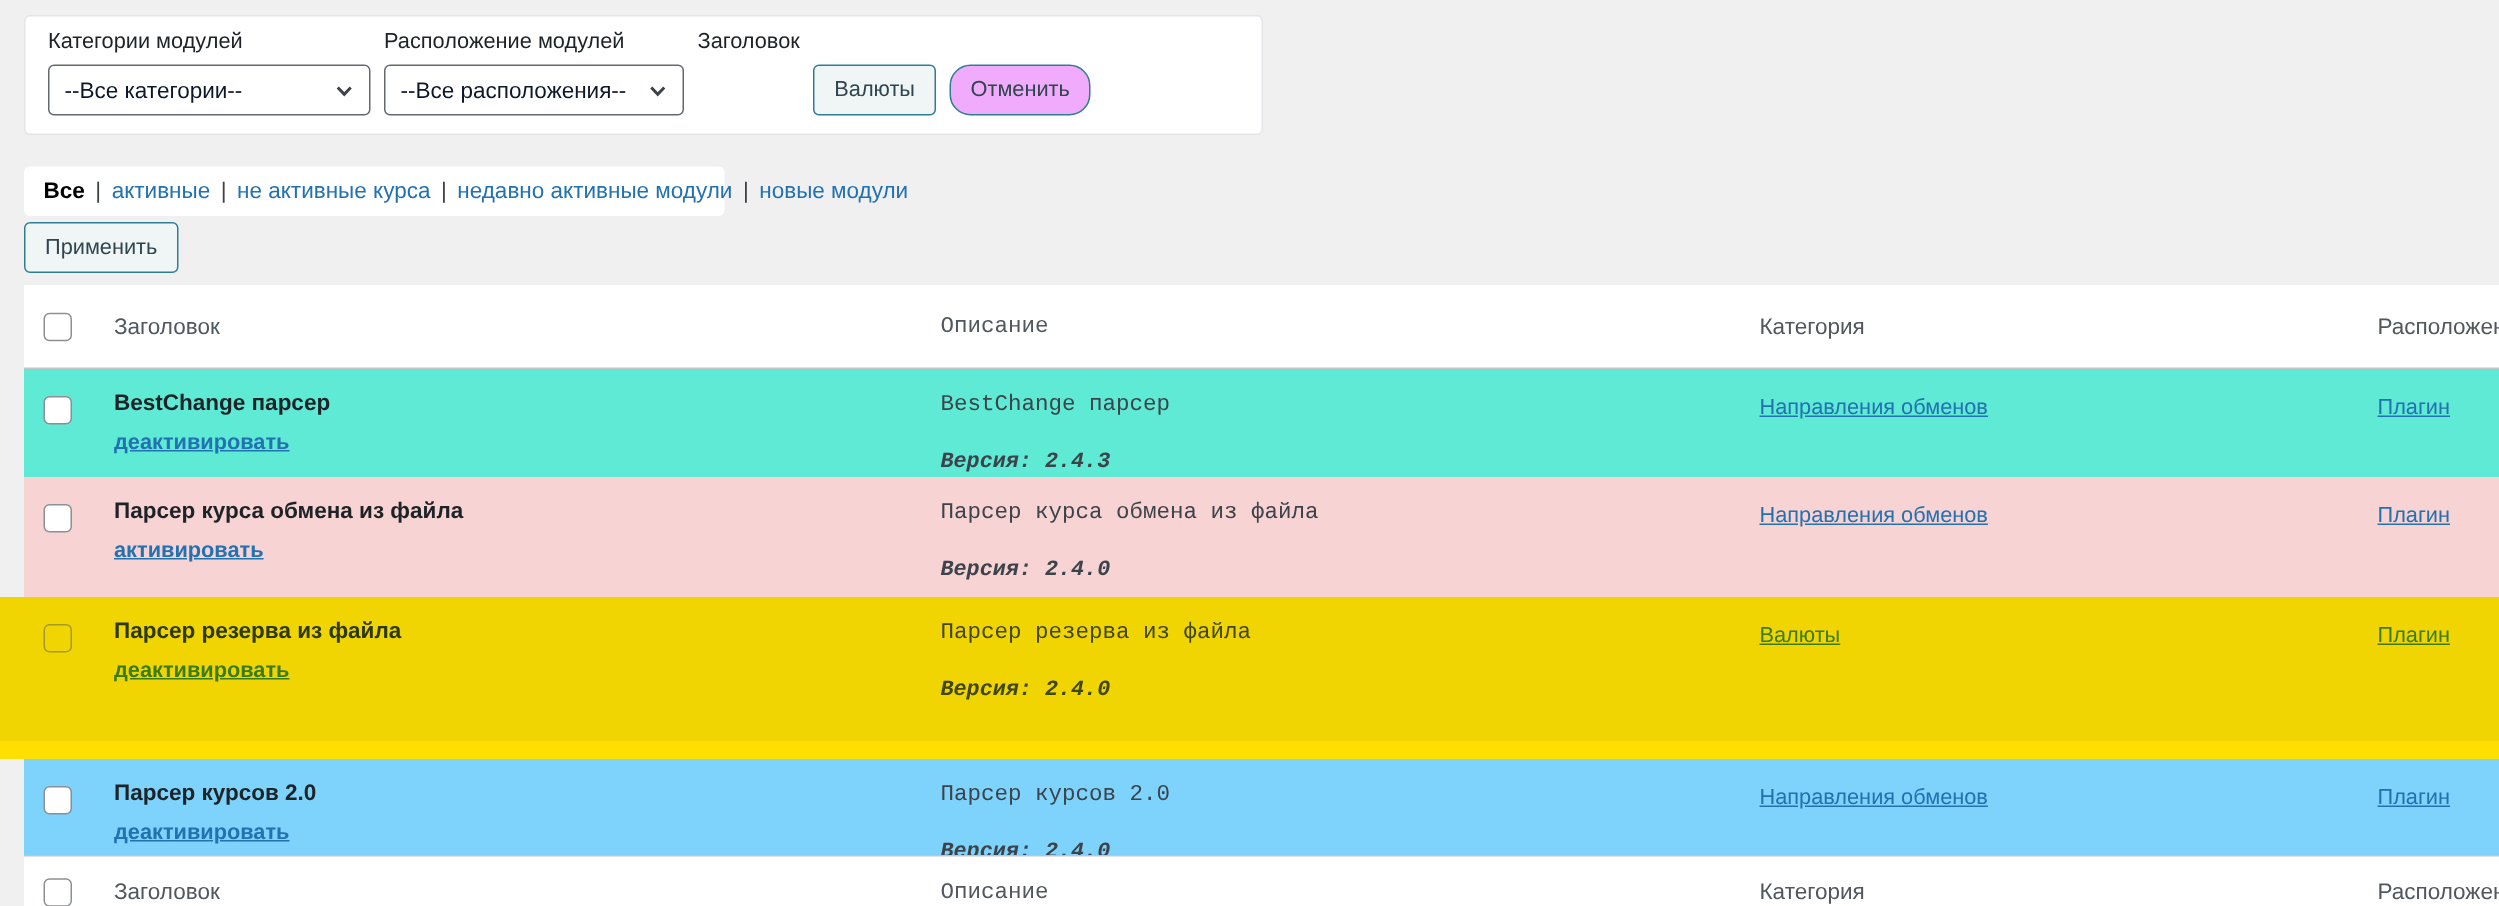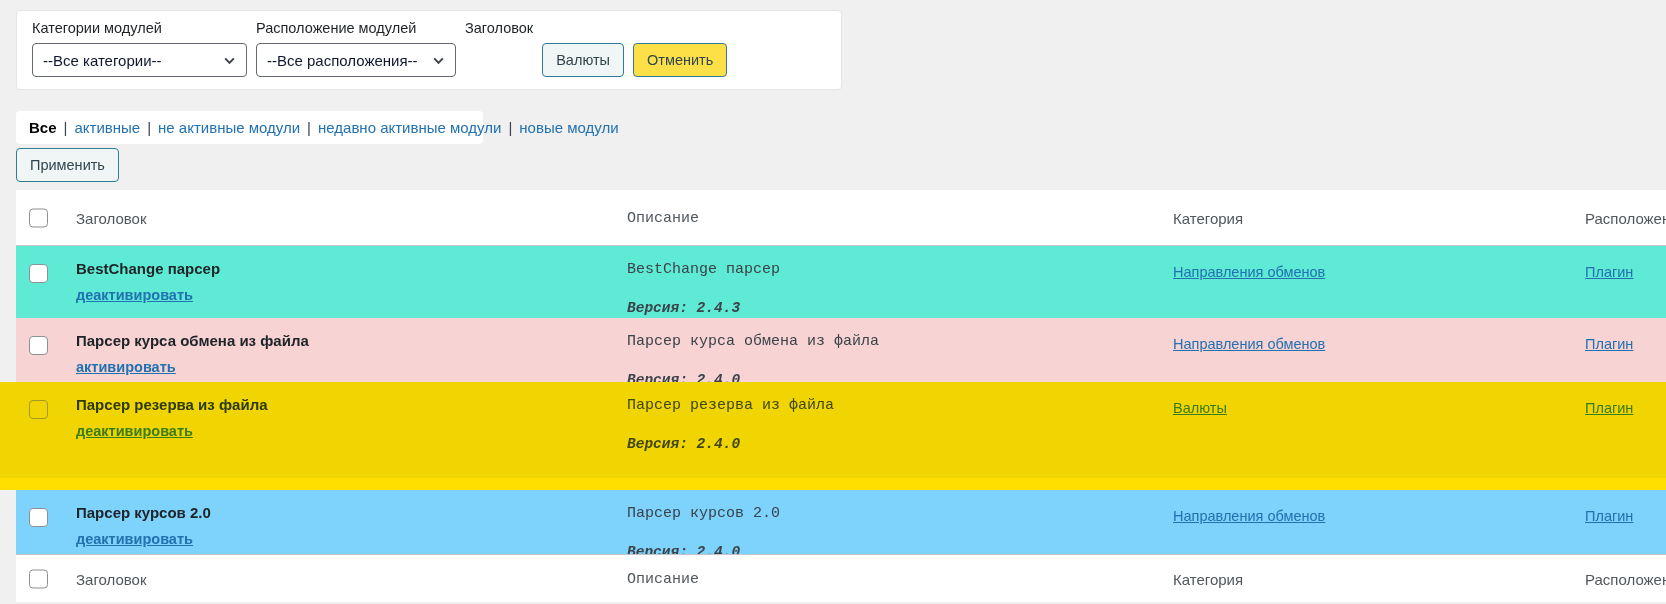--- a/index.html
+++ b/index.html
@@ -44,21 +44,21 @@
     height: 34px; padding: 0 13px;
     border: 1px solid #2e7e93;
     border-radius: 4px;
     font-size: 14.5px;
     font-family: inherit;
     color: #30454e;
     background: #f0f5f6;
     cursor: pointer;
     align-self: flex-end;
   }
-  .btn-cancel { background: #fde047; }
+  .btn-cancel { background: #f0abfc; border-radius: 14px; }
   .filter-card .btn { margin-top: 23px; align-self: flex-start; }
 
   
   .views {
     position: absolute; left: 16px; top: 111px;
     height: 33px; width: 467px;
     background: #fff;
     border-radius: 4px;
     display: flex; align-items: center;
     padding: 0 13px;
@@ -78,21 +78,21 @@
 
   
   .table { position: absolute; left: 0; top: 190px; width: 1666px; }
   .trow { display: flex; width: 1666px; }
   .gutter { width: 16px; flex: 0 0 16px; }
   .tmain { flex: 1; position: relative; }
 
   .thead .tmain  { background: #fff; height: 56px; border-bottom: 1px solid #c3c4c7; }
   .tfoot .tmain  { background: #fff; height: 48px; border-top: 1px solid #c3c4c7; }
   .r-gray .tmain   { background: #5eead4; height: 72px; }
-  .r-pink .tmain   { background: #f8d3d3; height: 64px; }
+  .r-pink .tmain   { background: #f8d3d3; height: 80px; }
   .r-yellow .gutter, .r-yellow .tmain { background: #f0d502; }
   .r-yellow .tmain { height: 96px; }
   .r-strip .gutter, .r-strip .tmain { background: #ffdf00; height: 12px; }
   .r-white .tmain  { background: #7dd3fc; height: 64px; }
 
   .cell { position: absolute; }
   .c-check { left: 13px; top: 18px; }
   .c-title { left: 60px;  top: 14px; }
   .c-desc  { left: 611px; top: 14px; font-family: Liberation Mono, monospace; }
   .c-cat   { left: 1157px; top: 17px; }
@@ -162,21 +162,21 @@
   </div>
   <button class="btn">Валюты</button>
   <button class="btn btn-cancel">Отменить</button>
 </div>
 
 <div class="views">
   <span class="current">Все</span>
   <span class="sep">|</span>
   <a>активные</a>
   <span class="sep">|</span>
-  <a>не активные модули</a>
+  <a>не активные курса</a>
   <span class="sep">|</span>
   <a>недавно активные модули</a>
   <span class="sep">|</span>
   <a>новые модули</a>
 </div>
 
 <div class="bulk">
   <button class="btn">Применить</button>
 </div>
 

